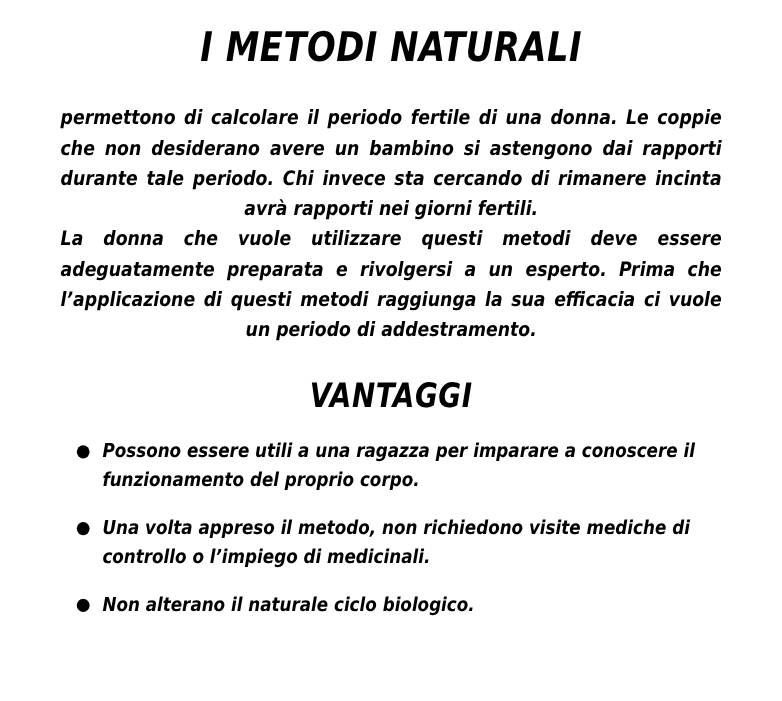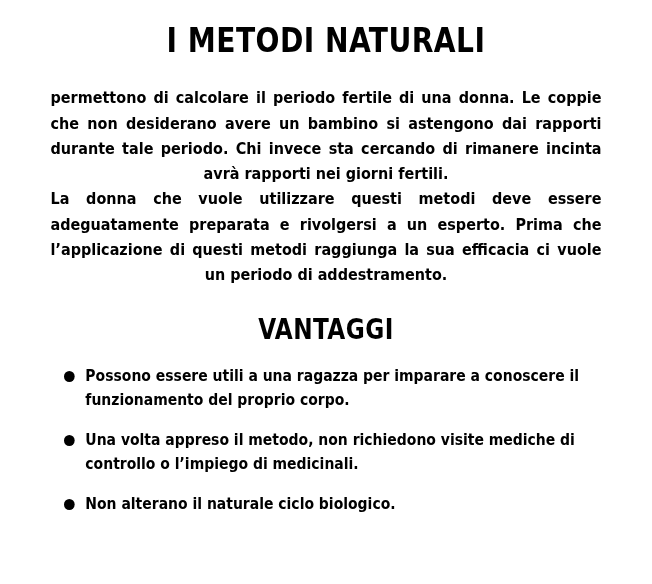--- a/index.html
+++ b/index.html
@@ -13,20 +13,21 @@
     font-family: "DejaVu Sans Condensed", "Liberation Sans Narrow", "Liberation Sans", sans-serif;
     color: #000000;
     overflow: hidden;
   }
   .page {
     position: relative;
     width: 652px;
     height: 584px;
     box-sizing: border-box;
     padding: 0 42px;
+    font-style: italic;
   }
   .title {
     margin: 0;
     padding-top: 22px;
     text-align: center;
     font-size: 34px;
     font-weight: bold;
     letter-spacing: 0.5px;
     line-height: 1.1;
     transform: scaleX(0.92);

